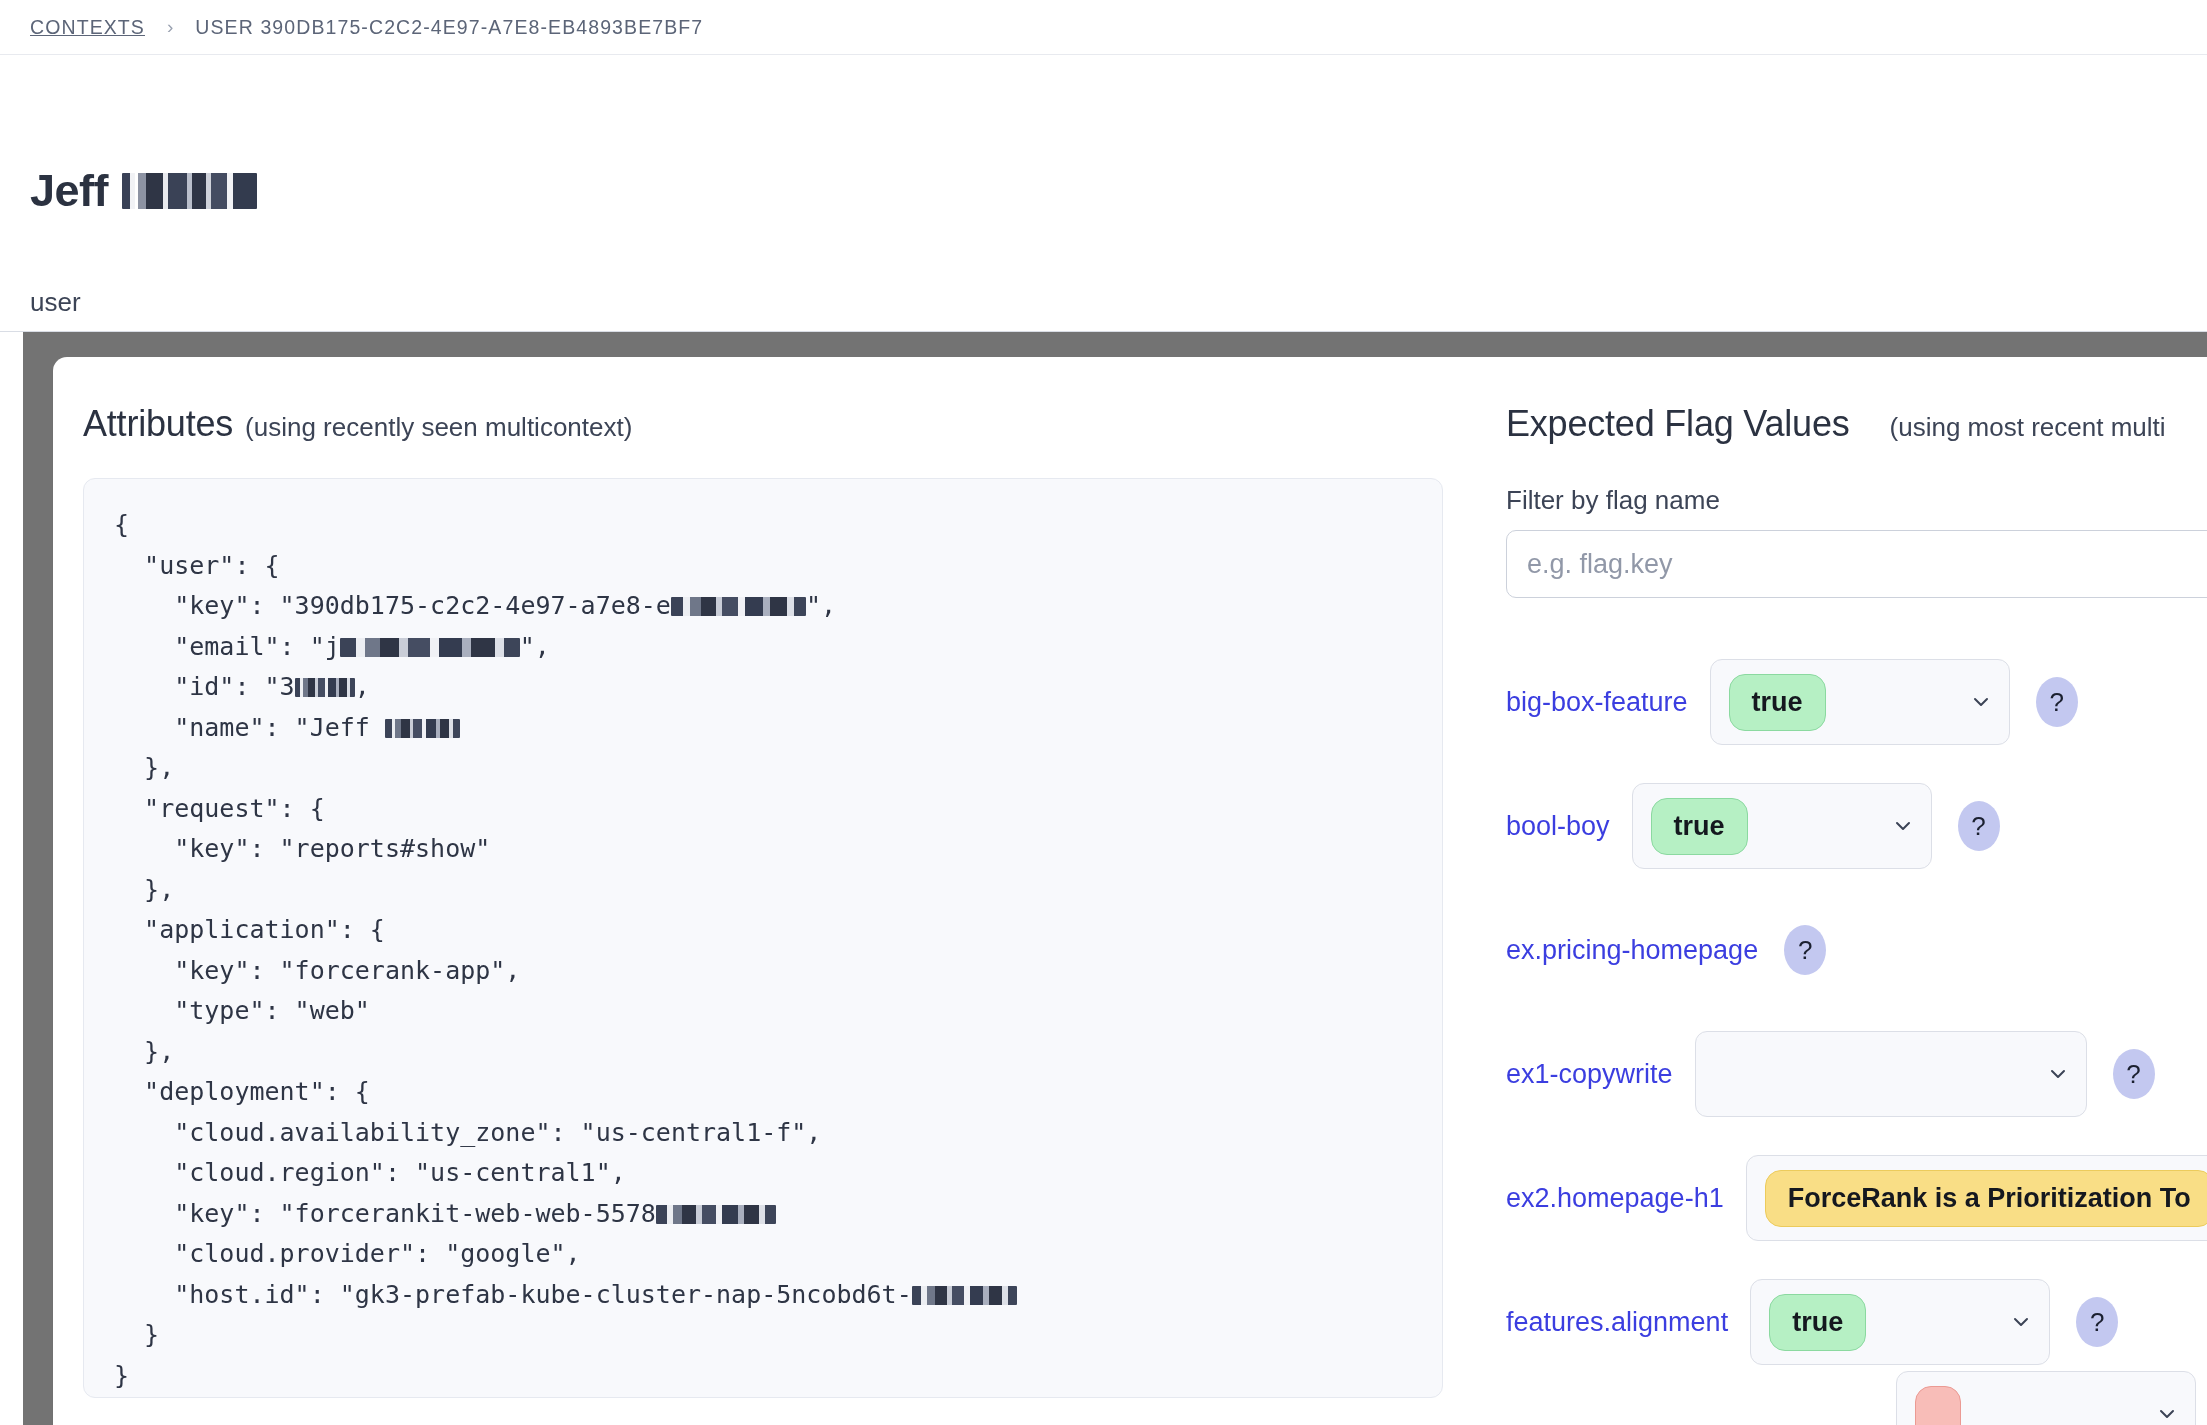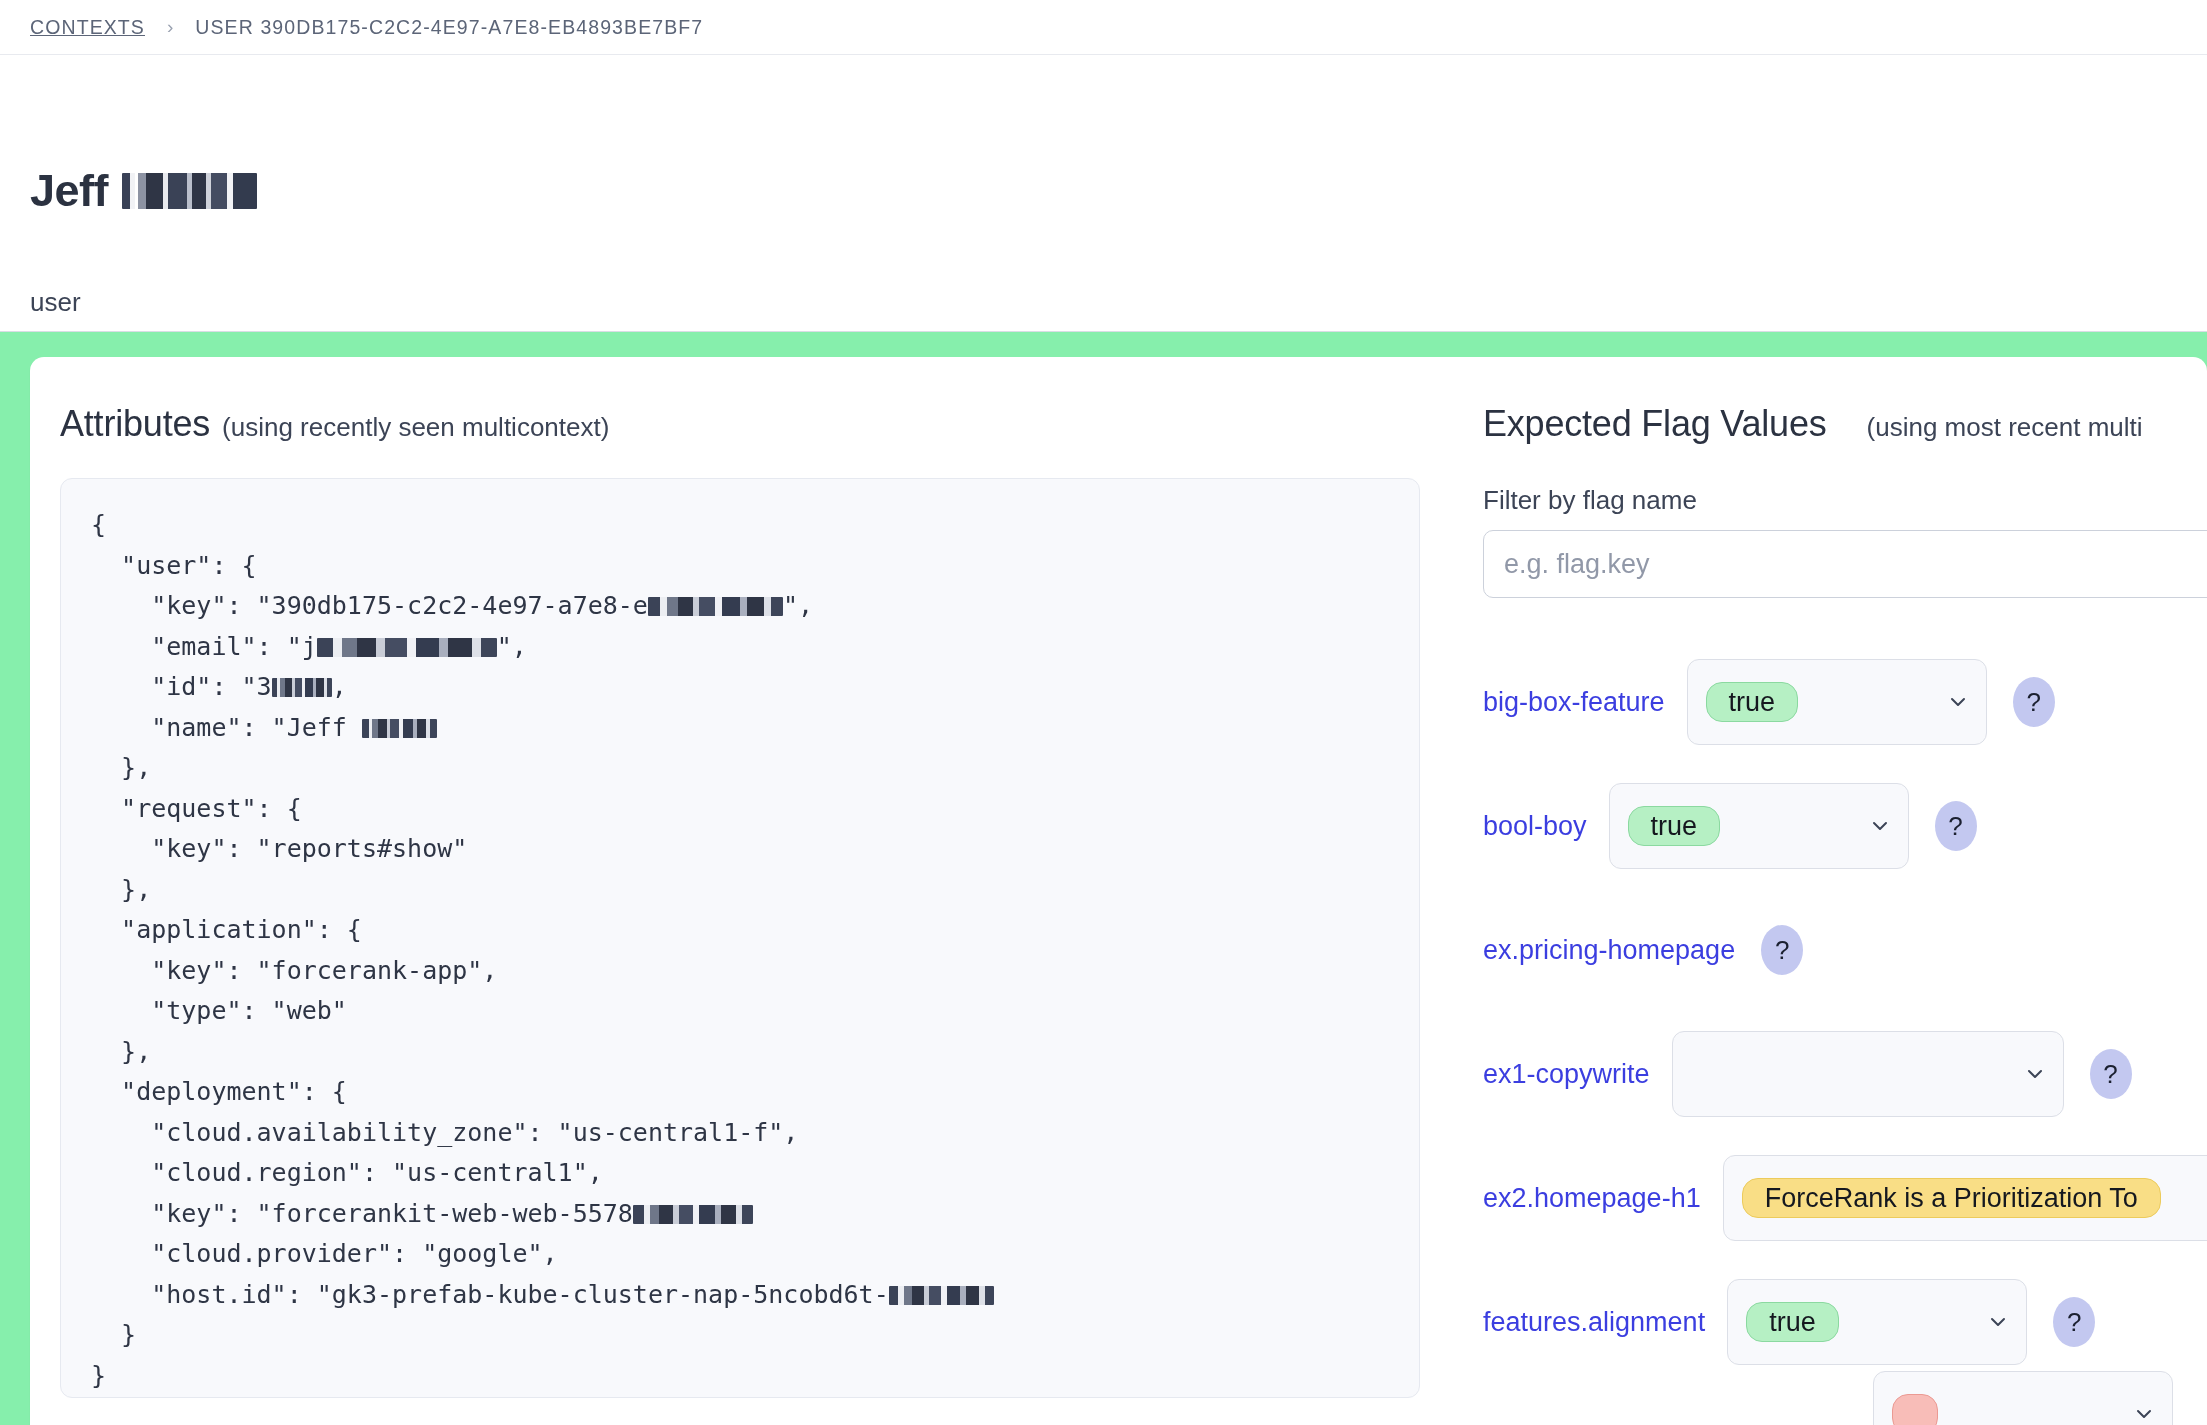--- a/index.html
+++ b/index.html
@@ -84,24 +84,25 @@
     filter: blur(0.4px);
   }
   .ctx-kind {
     font-size: 26px;
     color: #3c4456;
     margin-top: 44px;
   }
 
   
   .content-area {
-    background: #86efac;
+    background: #737373;
     height: 1093px;
     padding: 25px 0 0 30px;
     box-sizing: border-box;
+    margin-left: 23px;
   }
   .card {
     background: #ffffff;
     border-radius: 14px;
     width: 2177px;
     height: 1100px;
     box-sizing: border-box;
     display: flex;
     padding: 46px 0 0 0;
     box-shadow: 0 1px 2px rgba(30,35,50,.05);
@@ -218,26 +219,27 @@
     display: inline-flex;
     align-items: center;
     padding: 0 18px;
     box-sizing: border-box;
     flex: 0 0 auto;
   }
   .pill {
     display: inline-flex;
     align-items: center;
     justify-content: center;
-    height: 40px;
+    height: 57px;
     padding: 0 22px;
     border-radius: 16px;
     font-size: 27px;
     color: #15181f;
     box-sizing: border-box;
+    font-weight: bold;
   }
   .pill.bool-true  { background: #b6f0c4; border: 1px solid #8bd9a0; }
   .pill.bool-false { background: #f8bdb8; border: 1px solid #eb9a93; }
   .pill.str-pink   { background: #f7c8e4; border: 1px solid #eda6d0; }
   .pill.str-yellow { background: #f9de86; border: 1px solid #eccb5c; }
   .caret {
     margin-left: 26px;
     width: 20px;
     height: 20px;
     flex: 0 0 auto;

